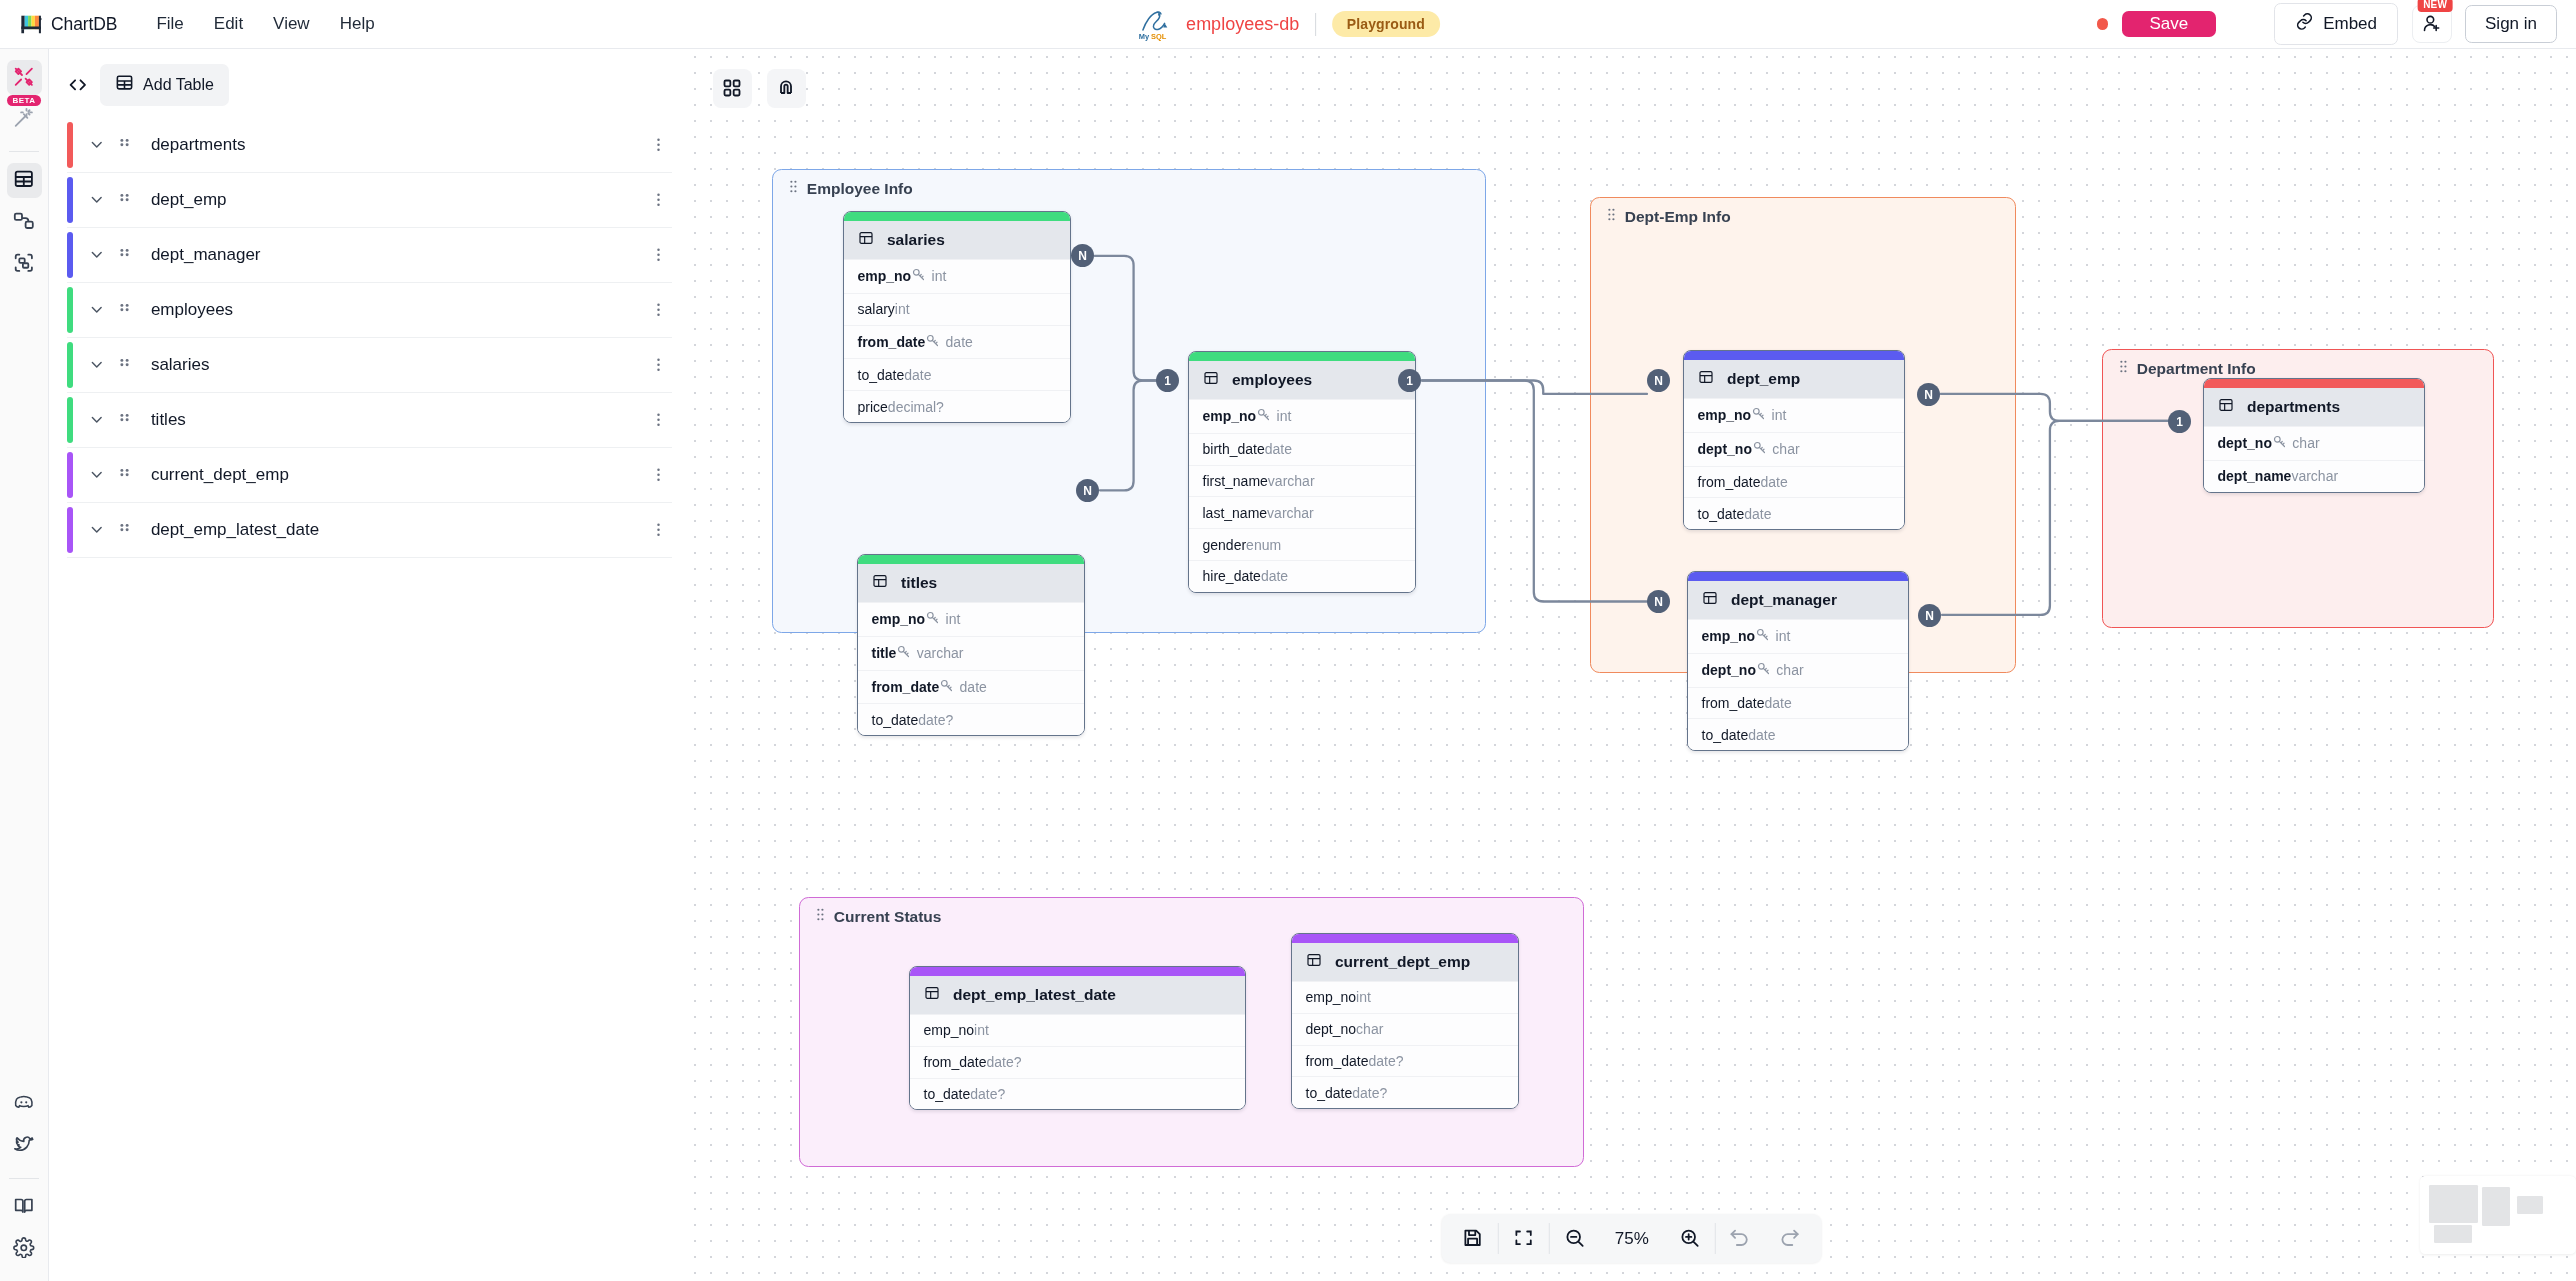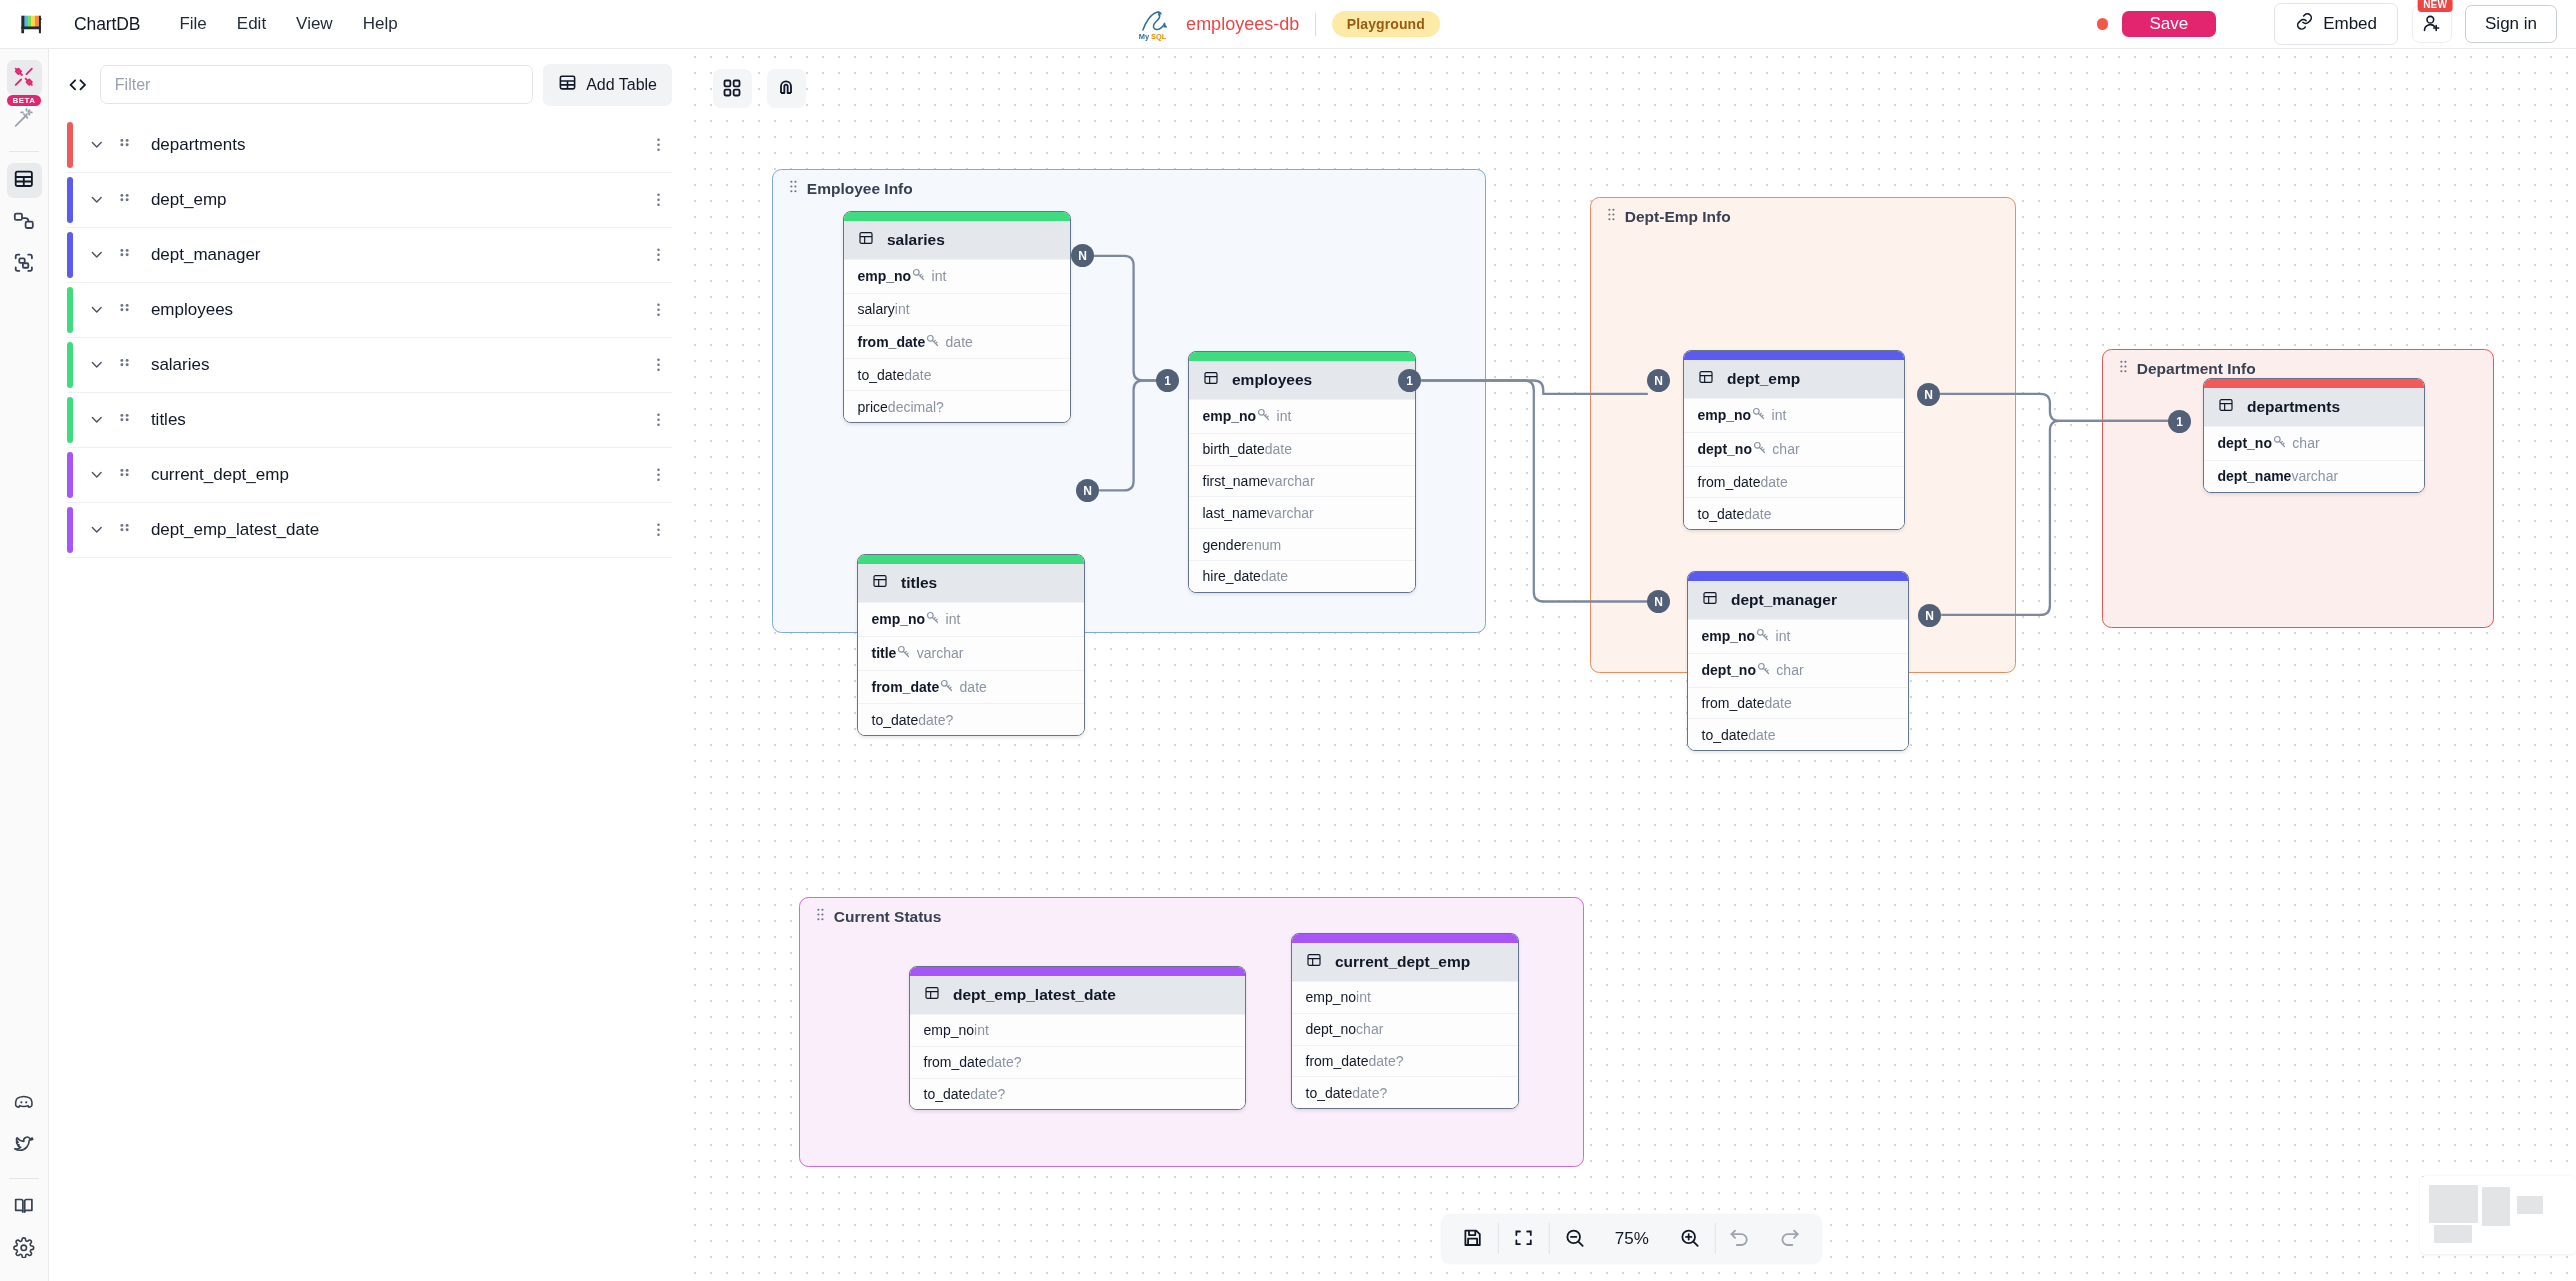--- a/index.html
+++ b/index.html
@@ -10,21 +10,21 @@
     background: #ffffff; overflow: hidden;
     -webkit-font-smoothing: antialiased;
   }
 
   
   #topbar {
     position: absolute; left: 0; top: 0; width: 2576px; height: 49px;
     background: #fff; border-bottom: 0.7px solid #e8eaee;
     display: flex; align-items: center;
   }
-  .brand { display: flex; align-items: center; gap: 27px; padding-left: 20px; }
+  .brand { display: flex; align-items: center; gap: 4px; padding-left: 20px; }
   .brand-logo { width: 27px; height: 21.6px; position: relative; }
   .brand-name { font-size: 17.5px; color: #111827; letter-spacing: -0.1px; }
   .menu { display: flex; align-items: center; gap: 0px; margin-left: 24px; }
   .menu-item {
     font-size: 17px; color: #1f2937; padding: 5.4px 15px; border-radius: 5.4px; cursor: default;
   }
 
   .center-title {
     position: absolute; left: 50%; top: 50%; transform: translate(-50%,-50%);
     display: flex; align-items: center; gap: 12px;
@@ -344,21 +344,20 @@
   </div>
 </div>
 
 <div id="panel">
   <div class="panel-head">
     <span class="collapse-icon">
       <svg width="21.6" height="21.6" viewBox="0 0 24 24" fill="none" stroke="#111827" stroke-width="2" stroke-linecap="round" stroke-linejoin="round">
         <path d="M9 7l-5 5 5 5M15 7l5 5-5 5"></path>
       </svg>
     </span>
-    <input class="filter-input" type="text" placeholder="Filter" style="">
     <button class="add-table-btn">
       <span>
         <svg width="19" height="19" viewBox="0 0 24 24" fill="none" stroke="#111827" stroke-width="2">
           <rect x="3" y="4" width="18" height="16" rx="2"></rect>
           <path d="M3 10h18M3 15h18M12 10v10"></path>
         </svg>
       </span>
       <span>Add Table</span>
     </button>
   </div>

